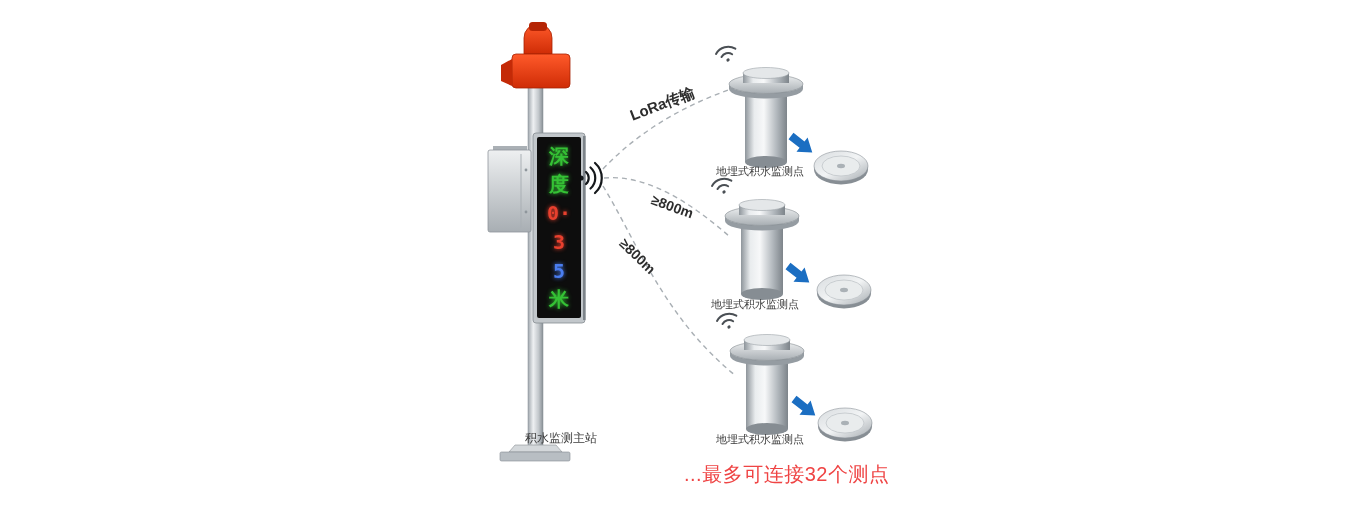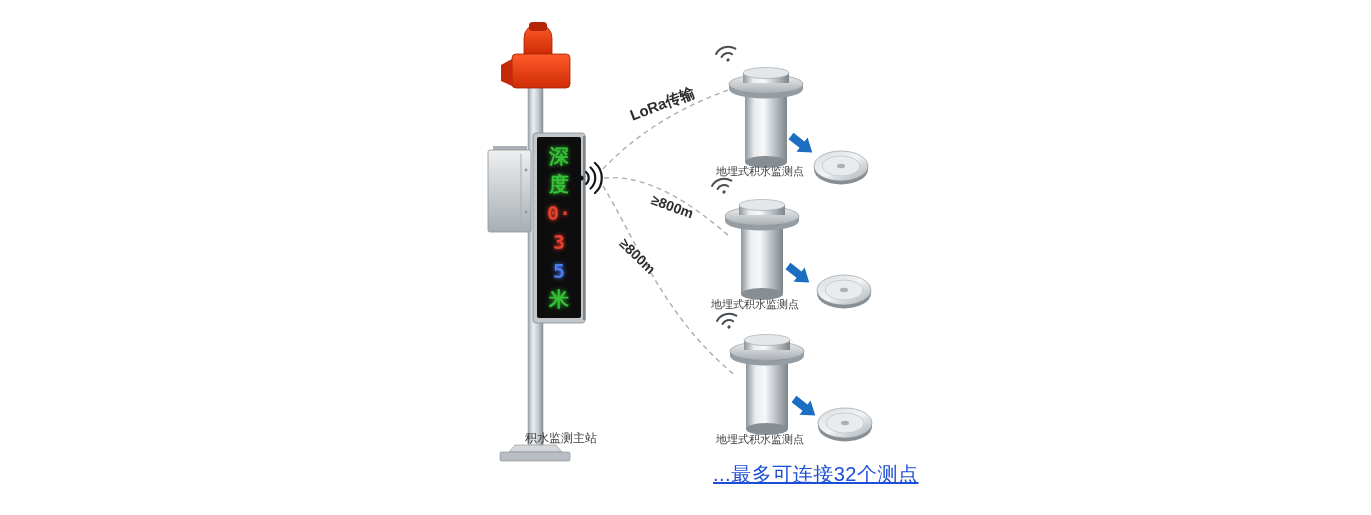--- a/index.html
+++ b/index.html
@@ -13,21 +13,21 @@
   .lbl { position:absolute; white-space:nowrap; color:#3b3b3b; }
   .station-lbl { left:486px; top:430px; font-size:12px;margin-left:39px; }
   .sensor-lbl  { font-size:11px; color:#3b3b3b; }
   .s1 { left:716px; top:164px; }
   .s2 { left:711px; top:297px; }
   .s3 { left:716px; top:432px; }
   .link-lbl { font-weight:bold; color:#2d2d2d; transform-origin:left center; }
   .lora { left:631px; top:107px; font-size:15px; transform:rotate(-21deg); }
   .d1   { left:652px; top:191px; font-size:14px; transform:rotate(20deg); }
   .d2   { left:622px; top:233px; font-size:14px; transform:rotate(44deg); }
-  .footer-note { left:713px; top:461px; font-size:20px; color:#1d4ed8; letter-spacing:0.5px;text-decoration:underline; }
+  .footer-note { left:684px; top:461px; font-size:20px; color:#ef4444; letter-spacing:0.5px; }
   .led-screen {
     position:absolute; left:537px; top:137px; width:44px; height:181px;
     background:#0d0d0d; border-radius:2px;
     display:flex; flex-direction:column; align-items:center; justify-content:space-evenly;
   }
   .led-row {
     font-family:"DejaVu Sans Mono", monospace;
     font-weight:bold; font-size:20px; line-height:1;
     text-shadow:0 0 4px currentColor;
   }

